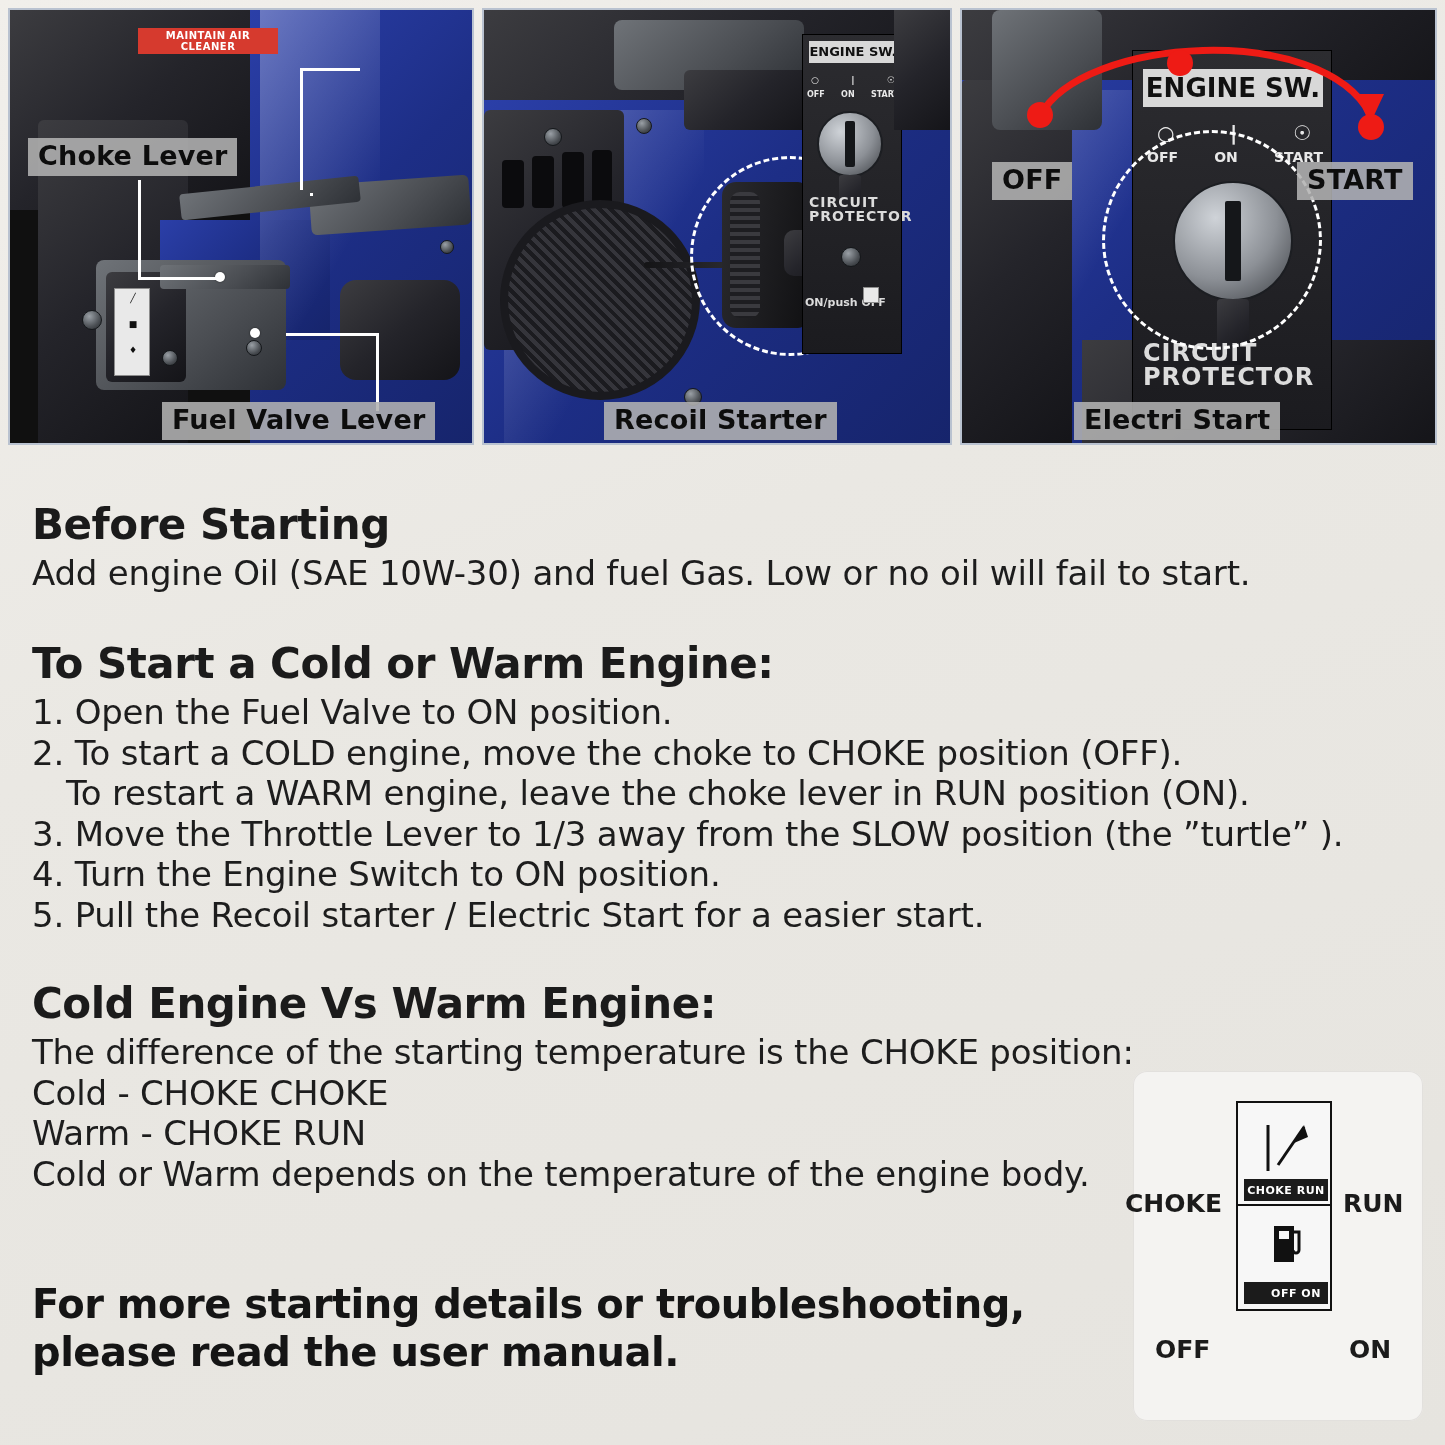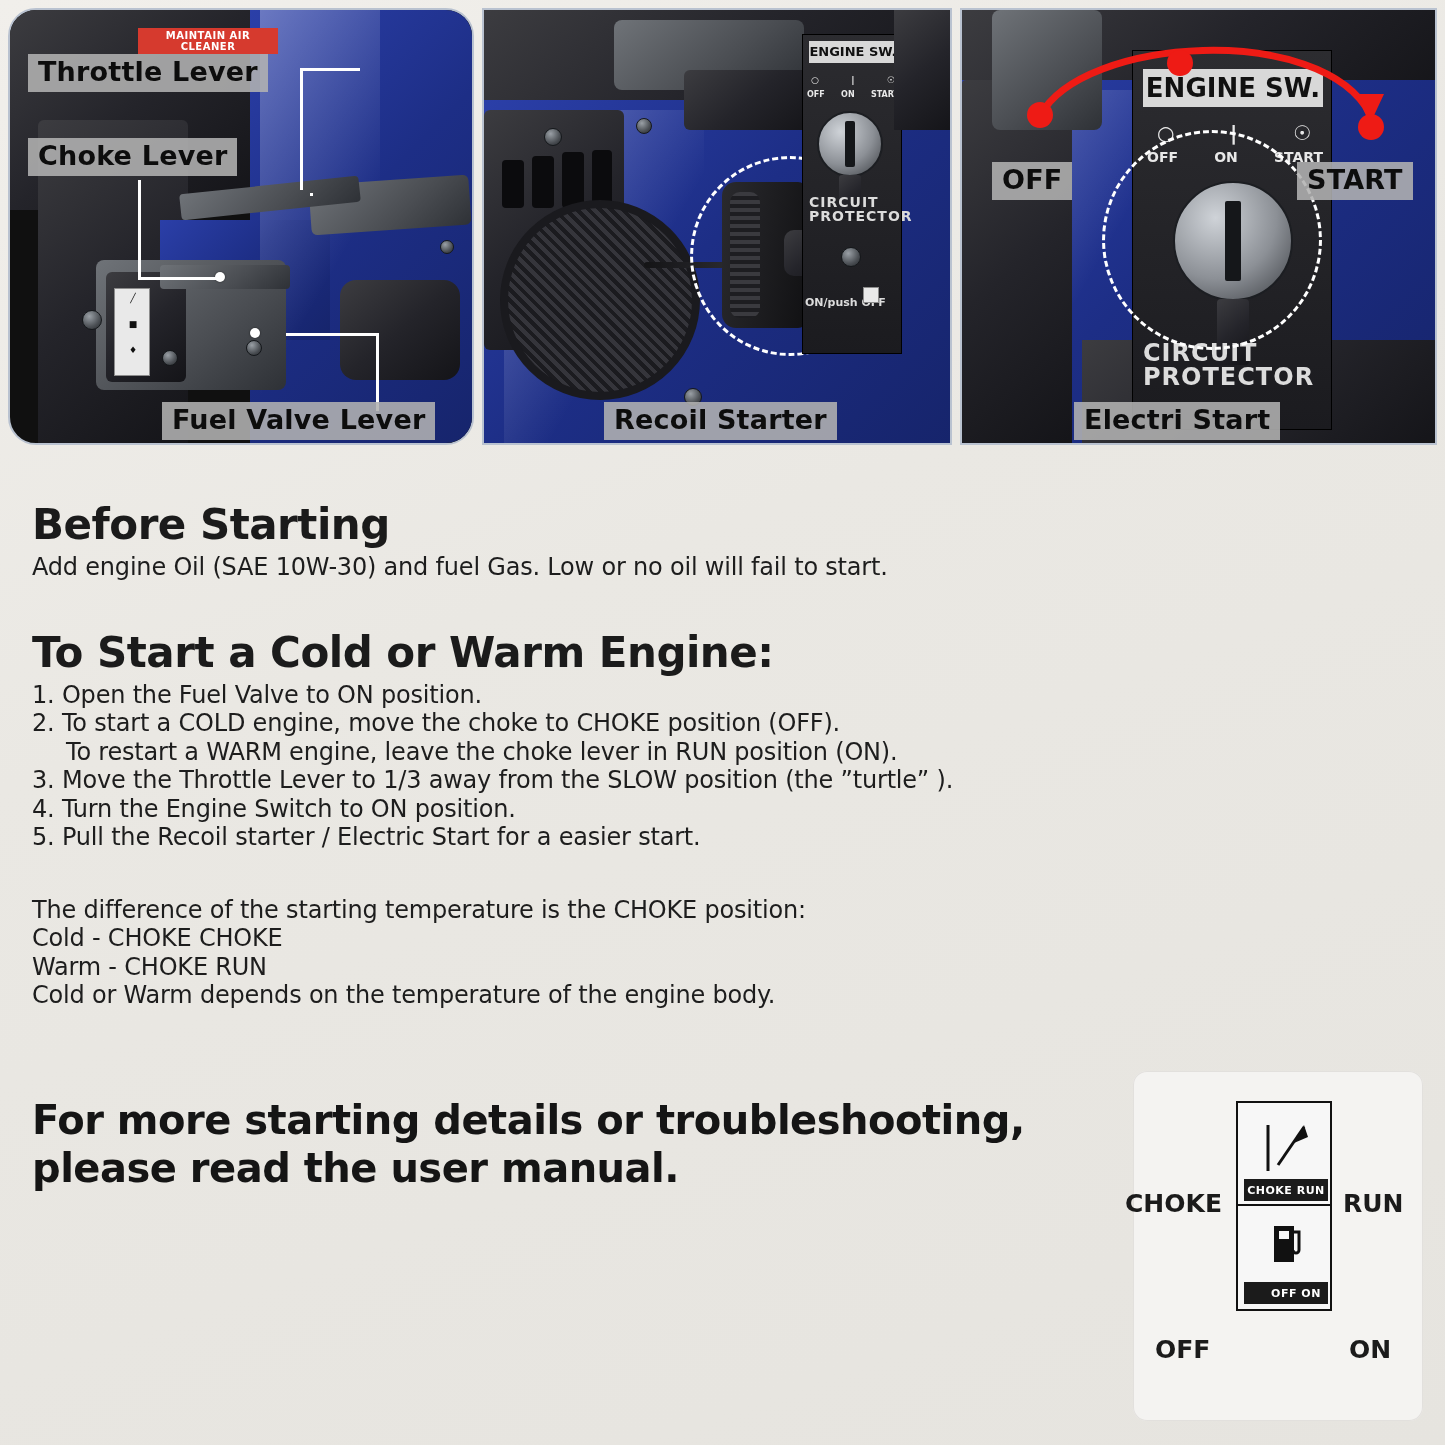--- a/index.html
+++ b/index.html
@@ -21,21 +21,21 @@
     position: absolute; left: 8px; top: 8px;
     width: 1429px; height: 437px;
     display: flex; gap: 8px;
   }
   .photo {
     position: relative;
     overflow: hidden;
     border: 2px solid #b9c2d0;
     background: #101010;
   }
-  .photo.p1 { width: 466px; border-radius: 28px; }
+  .photo.p1 { width: 466px; }
   .photo.p2 { width: 470px; }
   .photo.p3 { width: 477px; }
 
   
   .mach-blue {
     position: absolute;
     background: linear-gradient(135deg,#2b3fa8 0%,#1d2e86 45%,#16246b 100%);
   }
   .mach-dark {
     position: absolute;
@@ -193,21 +193,21 @@
     margin: 0 0 4px 0;
     font-family: "DejaVu Sans", sans-serif;
     font-weight: bold;
     font-size: 42px;
     color: #1b1b1b;
     letter-spacing: -0.5px;
   }
   p.line {
     margin: 0;
     font-family: "DejaVu Sans", sans-serif;
-    font-size: 24px;
+    font-size: 34px;
     line-height: 1.19;
     color: #1d1d1d;
     letter-spacing: -0.2px;
   }
   .indent { padding-left: 34px; }
   .gap-b { height: 46px; }
   .gap-c { height: 44px; }
   .final {
     font-family: "DejaVu Sans", sans-serif;
     font-weight: bold;
@@ -304,23 +304,20 @@
       <div class="dot-white" style="left:205px;top:262px;"></div>
       <div class="leader" style="left:130px;top:267px;width:78px;height:3px;"></div>
       <div class="leader" style="left:128px;top:170px;width:3px;height:100px;"></div>
 
       <div class="dot-white" style="left:240px;top:318px;"></div>
       <div class="leader" style="left:276px;top:323px;width:92px;height:3px;"></div>
       <div class="leader" style="left:366px;top:323px;width:3px;height:78px;"></div>
 
       <div class="leader" style="left:300px;top:183px;width:3px;height:3px;"></div>
 
-      <div class="chip" style="left:18px;top:44px;">
-        <span>Throttle Lever</span>
-      </div>
       <div class="chip" style="left:18px;top:128px;">
         <span>Choke Lever</span>
       </div>
       <div class="chip" style="left:152px;top:392px;">
         <span>Fuel Valve Lever</span>
       </div>
 
       <div class="leader" style="left:290px;top:60px;width:3px;height:120px;"></div>
       <div class="leader" style="left:290px;top:58px;width:60px;height:3px;"></div>
     </div>
@@ -436,20 +433,21 @@
     <h2 class="sec">To Start a Cold or Warm Engine:</h2>
     <p class="line">1. Open the Fuel Valve to ON position.</p>
     <p class="line">2. To start a COLD engine, move the choke to CHOKE position (OFF).</p>
     <p class="line indent">To restart a WARM engine, leave the choke lever in RUN position (ON).</p>
     <p class="line">3. Move the Throttle Lever to 1/3 away from the SLOW position (the ”turtle” ).</p>
     <p class="line">4. Turn the Engine Switch to ON position.</p>
     <p class="line">5. Pull the Recoil starter / Electric Start for a easier start.</p>
 
     <div class="gap-c"></div>
 
+    <h2 class="sec">Cold Engine Vs Warm Engine:</h2>
     <p class="line">The difference of the starting temperature is the CHOKE position:</p>
     <p class="line">Cold - CHOKE CHOKE</p>
     <p class="line">Warm - CHOKE RUN</p>
     <p class="line">Cold or Warm depends on the temperature of the engine body.</p>
 
     <div style="height:86px;"></div>
 
     <div class="final">
       <div>For more starting details or troubleshooting,</div>
       <div>please read the user manual.</div>

